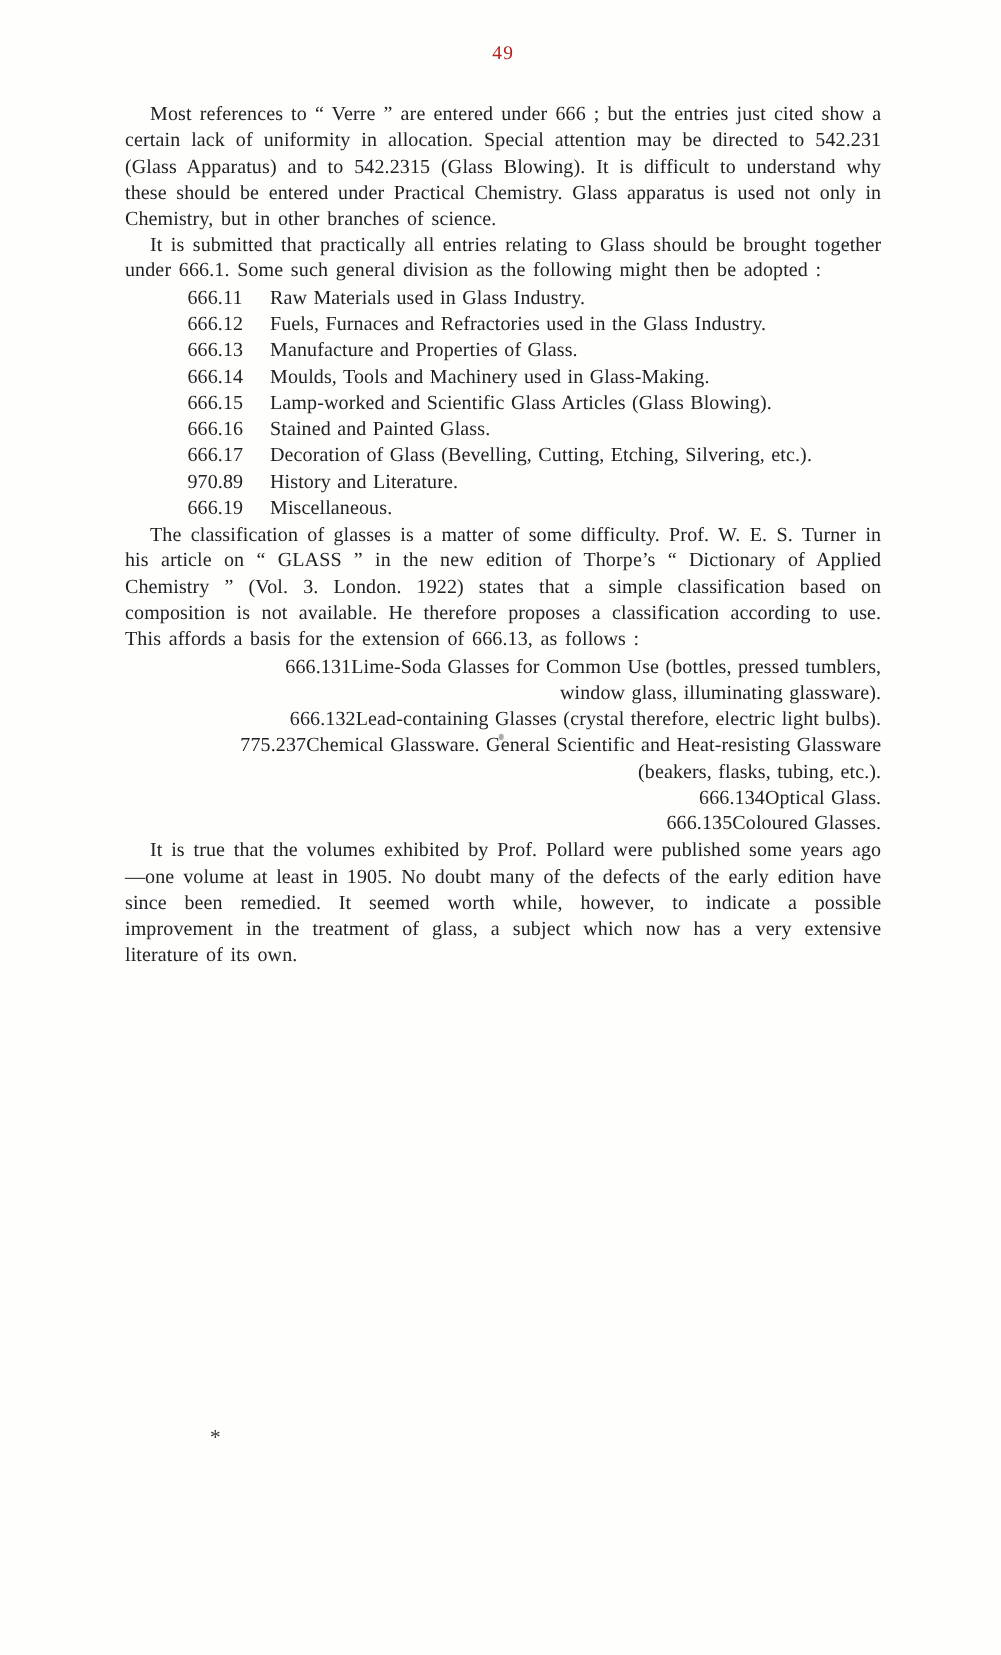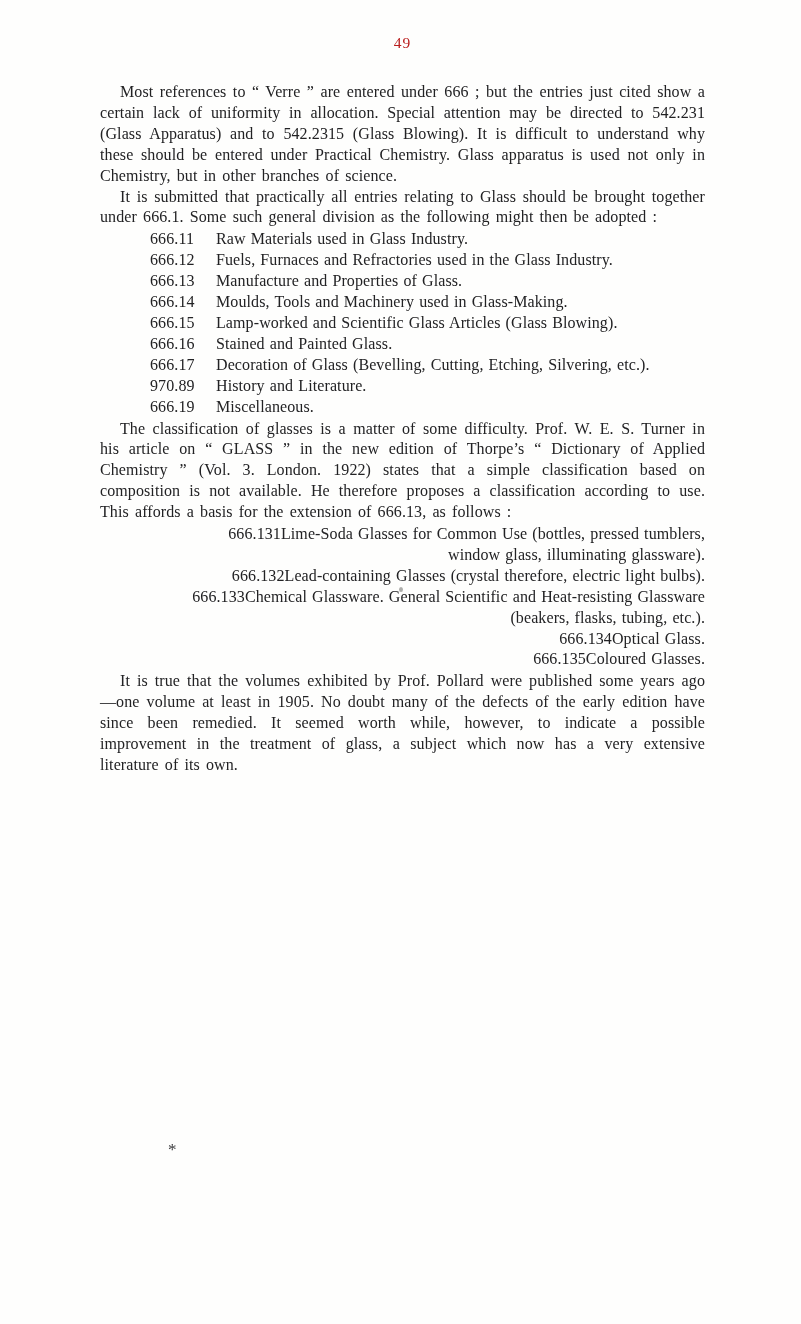--- a/index.html
+++ b/index.html
@@ -94,21 +94,21 @@
     <div class="citem"><span class="code">666.17</span><span>Decoration of Glass (Bevelling, Cutting, Etching, Silvering, etc.).</span></div>
     <div class="citem"><span class="code">970.89</span><span>History and Literature.</span></div>
     <div class="citem"><span class="code">666.19</span><span>Miscellaneous.</span></div>
   </div>
 
   <p class="para">The classification of glasses is a matter of some difficulty.  Prof. W. E. S. Turner in his article on “ GLASS ” in the new edition of Thorpe’s “ Dictionary of Applied Chemistry ” (Vol. 3.  London.  1922) states that a simple classification based on composition is not available.  He therefore proposes a classification according to use.  This affords a basis for the extension of 666.13, as follows :</p>
 
   <div class="clist">
     <div class="citem citem2"><span class="code">666.131</span><span>Lime-Soda Glasses for Common Use (bottles, pressed tumblers, window glass, illuminating glassware).</span></div>
     <div class="citem citem2"><span class="code">666.132</span><span>Lead-containing Glasses (crystal therefore, electric light bulbs).</span></div>
-    <div class="citem citem2"><span class="code">666.133</span><span>Chemical Glassware.  General Scientific and Heat-resisting Glassware (beakers, flasks, tubing, etc.).</span></div>
+    <div class="citem citem2"><span class="code">775.237</span><span>Chemical Glassware.  General Scientific and Heat-resisting Glassware (beakers, flasks, tubing, etc.).</span></div>
     <div class="citem citem2"><span class="code">666.134</span><span>Optical Glass.</span></div>
     <div class="citem citem2"><span class="code">666.135</span><span>Coloured Glasses.</span></div>
   </div>
 
 
   <p class="para">It is true that the volumes exhibited by Prof. Pollard were published some years ago—one volume at least in 1905.  No doubt many of the defects of the early edition have since been remedied.  It seemed worth while, however, to indicate a possible improvement in the treatment of glass, a subject which now has a very extensive literature of its own.</p>
 
   <span class="printers-mark">*</span>
   <span class="speck"></span>
 

